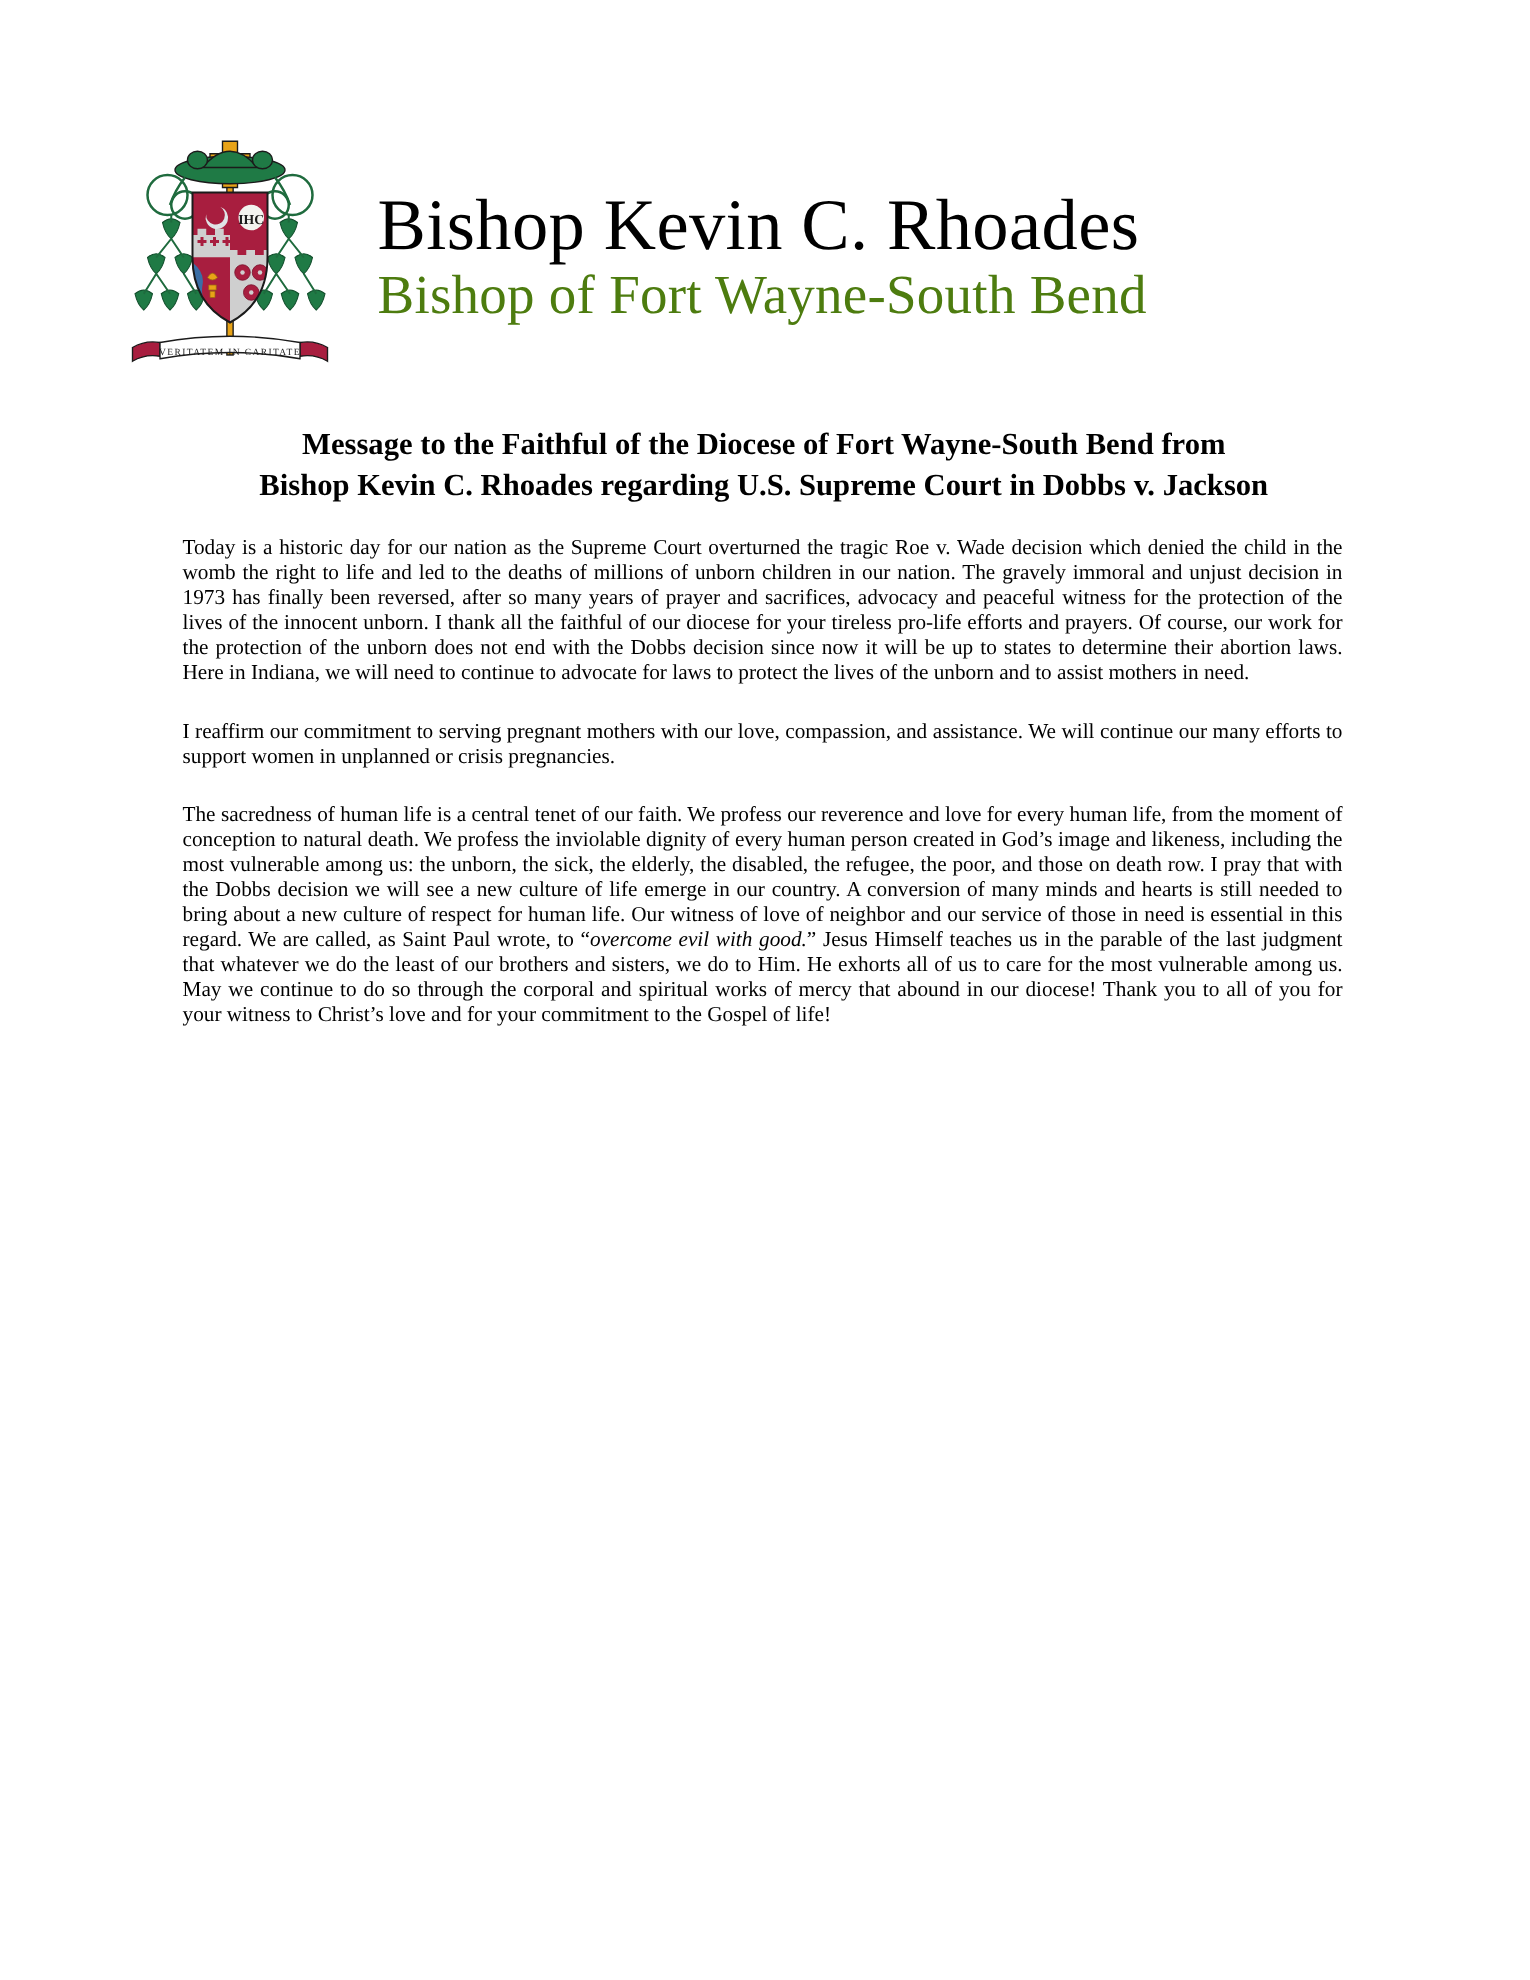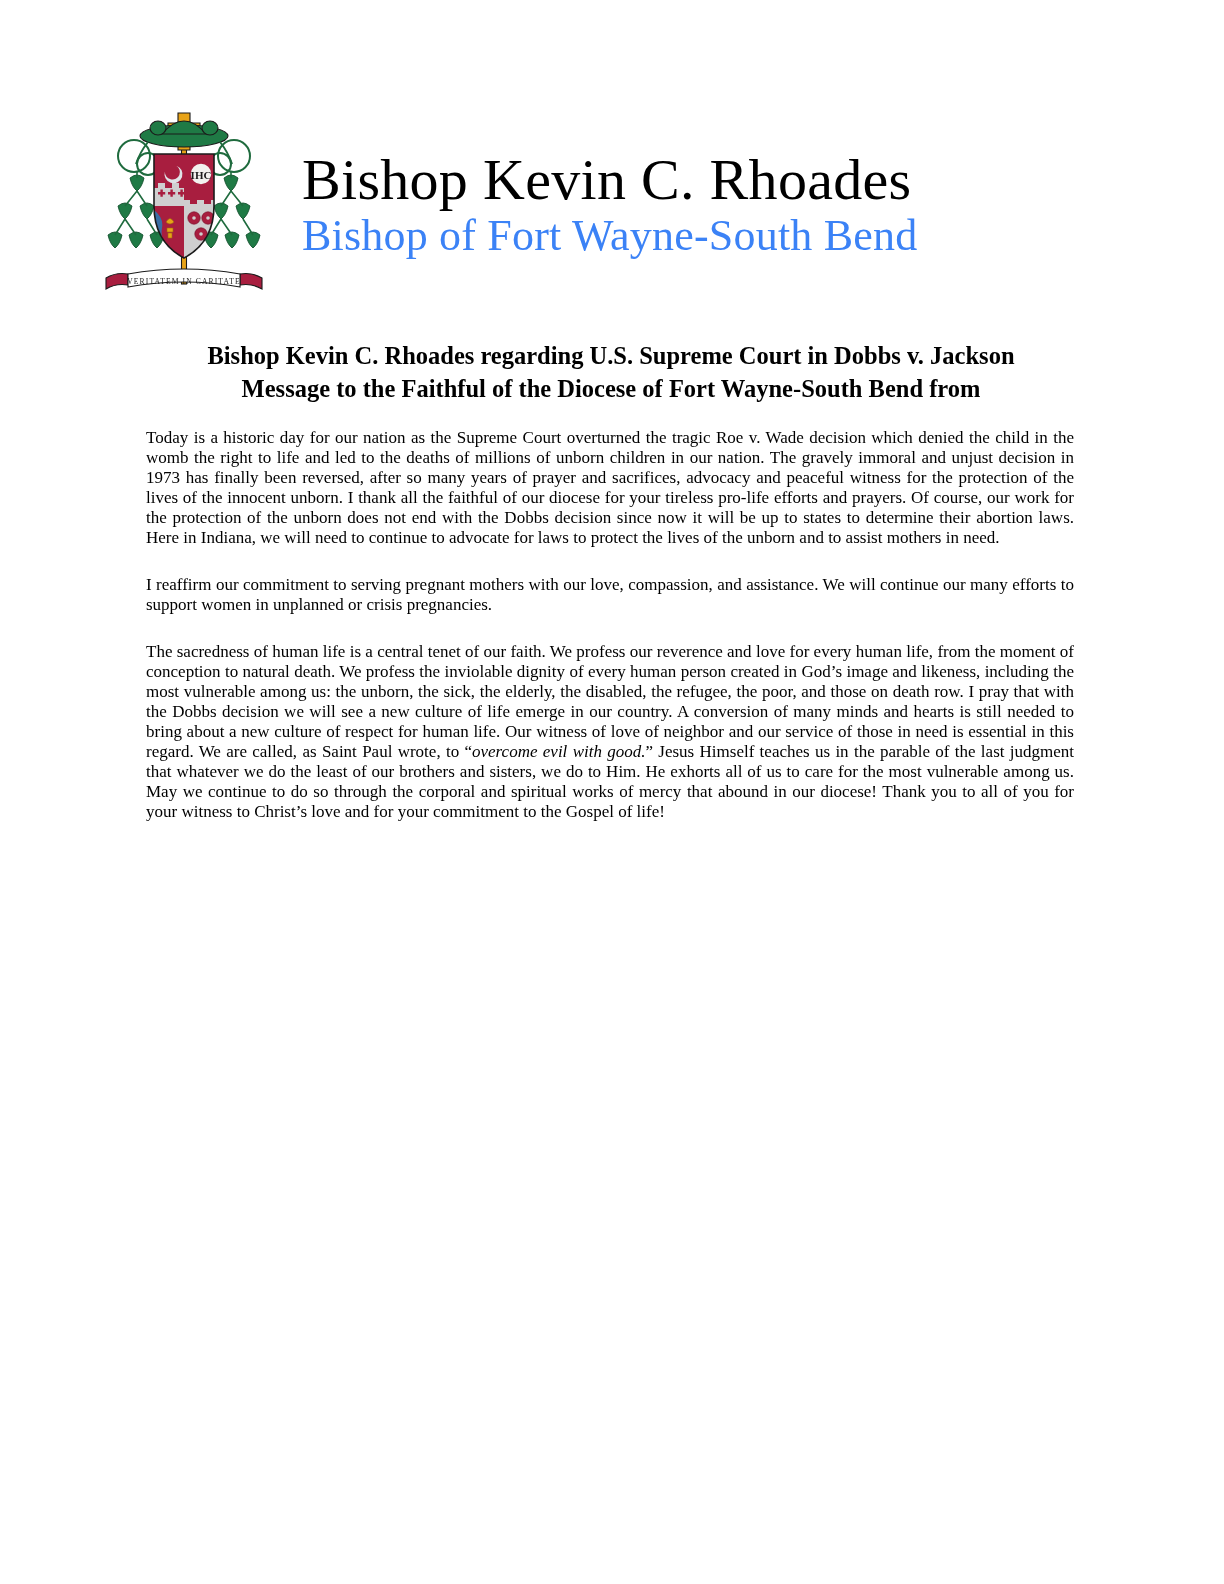--- a/index.html
+++ b/index.html
@@ -61,21 +61,21 @@
     line-height: 1.02;
     letter-spacing: 0.3px;
     color: #000;
     white-space: nowrap;
   }
   .lh-line2 {
     font-family: "Liberation Serif", "DejaVu Serif", serif;
     font-size: 44px;
     line-height: 1.22;
     letter-spacing: 0.2px;
-    color: #3b82f6;
+    color: #4d7c0f;
     white-space: nowrap;
   }
 
   
   .title-block {
     position: absolute;
     left: 146px;
     top: 340px;
     width: 930px;
     text-align: center;
@@ -225,22 +225,22 @@
       </svg>
     </div>
 
     <div class="letterhead-text">
       <div class="lh-line1">Bishop Kevin C. Rhoades</div>
       <div class="lh-line2">Bishop of Fort Wayne-South Bend</div>
     </div>
   </div>
 
   <div class="title-block">
+    <span class="tl">Message to the Faithful of the Diocese of Fort Wayne-South Bend from</span>
     <span class="tl">Bishop Kevin C. Rhoades regarding U.S. Supreme Court in Dobbs v. Jackson</span>
-    <span class="tl">Message to the Faithful of the Diocese of Fort Wayne-South Bend from</span>
   </div>
 
   <div class="body-text">
     <p class="para">Today is a historic day for our nation as the Supreme Court overturned the tragic Roe v. Wade decision which denied the child in the womb the right to life and led to the deaths of millions of unborn children in our nation. The gravely immoral and unjust decision in 1973 has finally been reversed, after so many years of prayer and sacrifices, advocacy and peaceful witness for the protection of the lives of the innocent unborn. I thank all the faithful of our diocese for your tireless pro-life efforts and prayers.  Of course, our work for the protection of the unborn does not end with the Dobbs decision since now it will be up to states to determine their abortion laws. Here in Indiana, we will need to continue to advocate for laws to protect the lives of the unborn and to assist mothers in need.</p>
     <p class="para">I reaffirm our commitment to serving pregnant mothers with our love, compassion, and assistance. We will continue our many efforts to support women in unplanned or crisis pregnancies.</p>
     <p class="para"><span>The sacredness of human life is a central tenet of our faith. We profess our reverence and love for every human life, from the moment of conception to natural death. We profess the inviolable dignity of every human person created in God’s image and likeness, including the most vulnerable among us: the unborn, the sick, the elderly, the disabled, the refugee, the poor, and those on death row. I pray that with the Dobbs decision we will see a new culture of life emerge in our country. A conversion of many minds and hearts is still needed to bring about a new culture of respect for human life. Our witness of love of neighbor and our service of those in need is essential in this regard. We are called, as Saint Paul wrote, to “</span><em>overcome evil with good.</em><span>” Jesus Himself teaches us in the parable of the last judgment that whatever we do the least of our brothers and sisters, we do to Him. He exhorts all of us to care for the most vulnerable among us. May we continue to do so through the corporal and spiritual works of mercy that abound in our diocese! Thank you to all of you for your witness to Christ’s love and for your commitment to the Gospel of life!</span></p>
   </div>
 
 </div>
 

